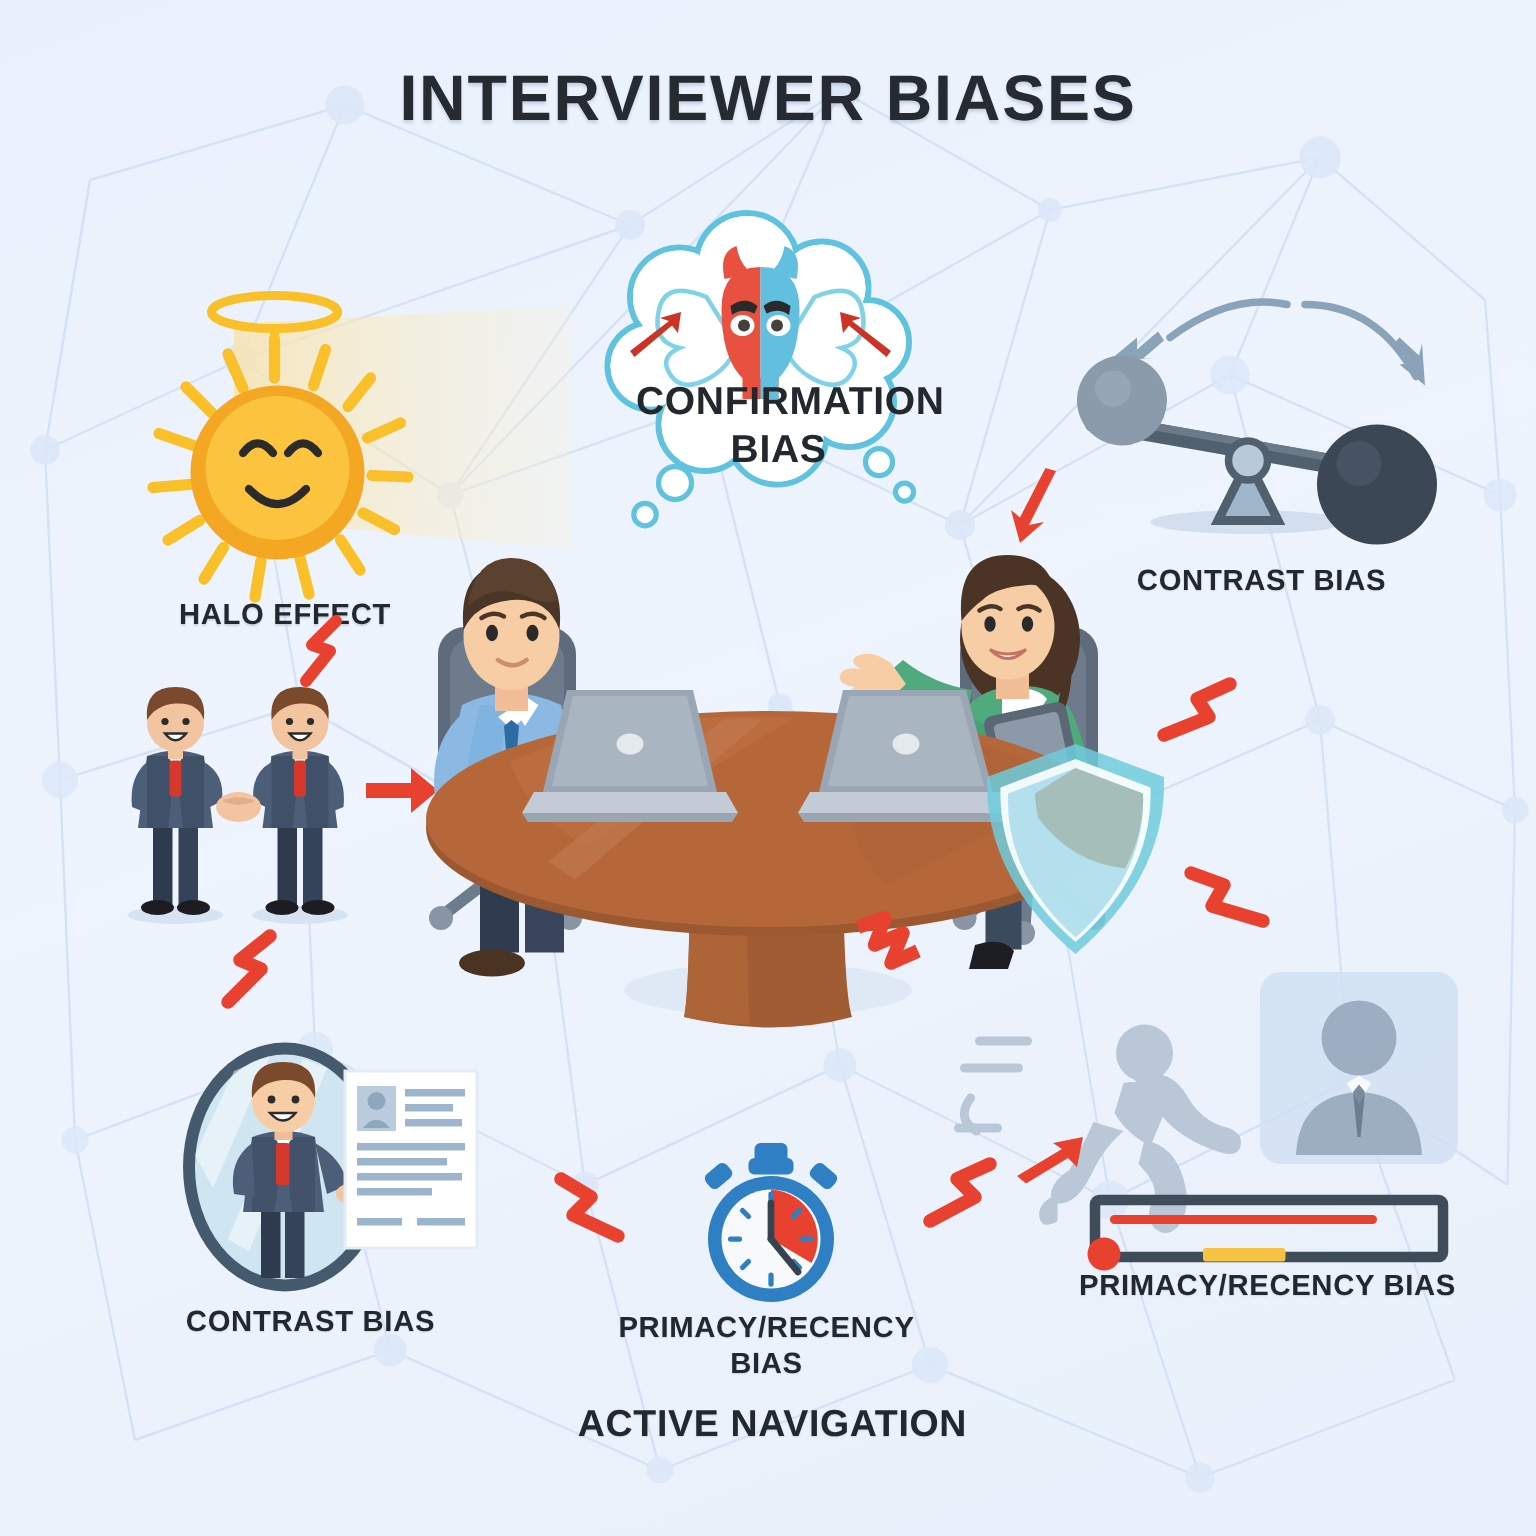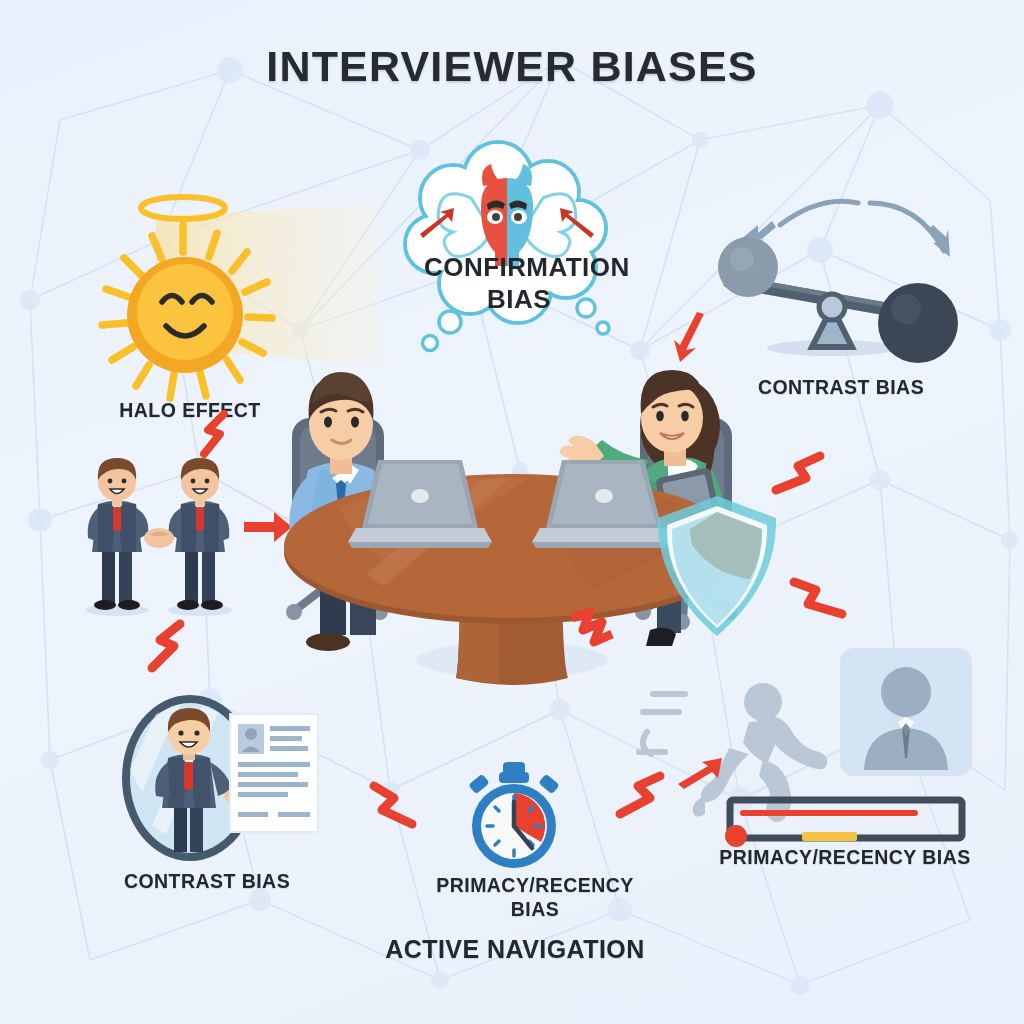--- a/index.html
+++ b/index.html
@@ -24,21 +24,21 @@
   
   .lbl{
     font-size:19.5px;font-weight:bold;letter-spacing:.45px;
     color:#23282e;text-align:center;line-height:1.22;
     text-shadow:0 1px 1px rgba(140,160,190,.35);
     white-space:pre-line;
   }
   #lbl-halo{left:60px;top:376px;width:260px;margin-top:23px;}
   #lbl-contrast{left:696px;top:376px;width:290px;}
   #lbl-similarity{left:72px;top:870px;width:270px;}
-  #lbl-primacy-c{left:400px;top:874px;width:270px;}
+  #lbl-primacy-c{left:376px;top:874px;width:270px;}
   #lbl-primacy-r{left:690px;top:846px;width:310px;}
   #lbl-active{left:350px;top:934px;width:330px;font-size:25px;}
   #lbl-confirm{
     left:424px;top:252px;width:190px;font-size:26px;line-height:1.22;
     text-shadow:none;
   }
 </style>
 </head>
 <body>
 

